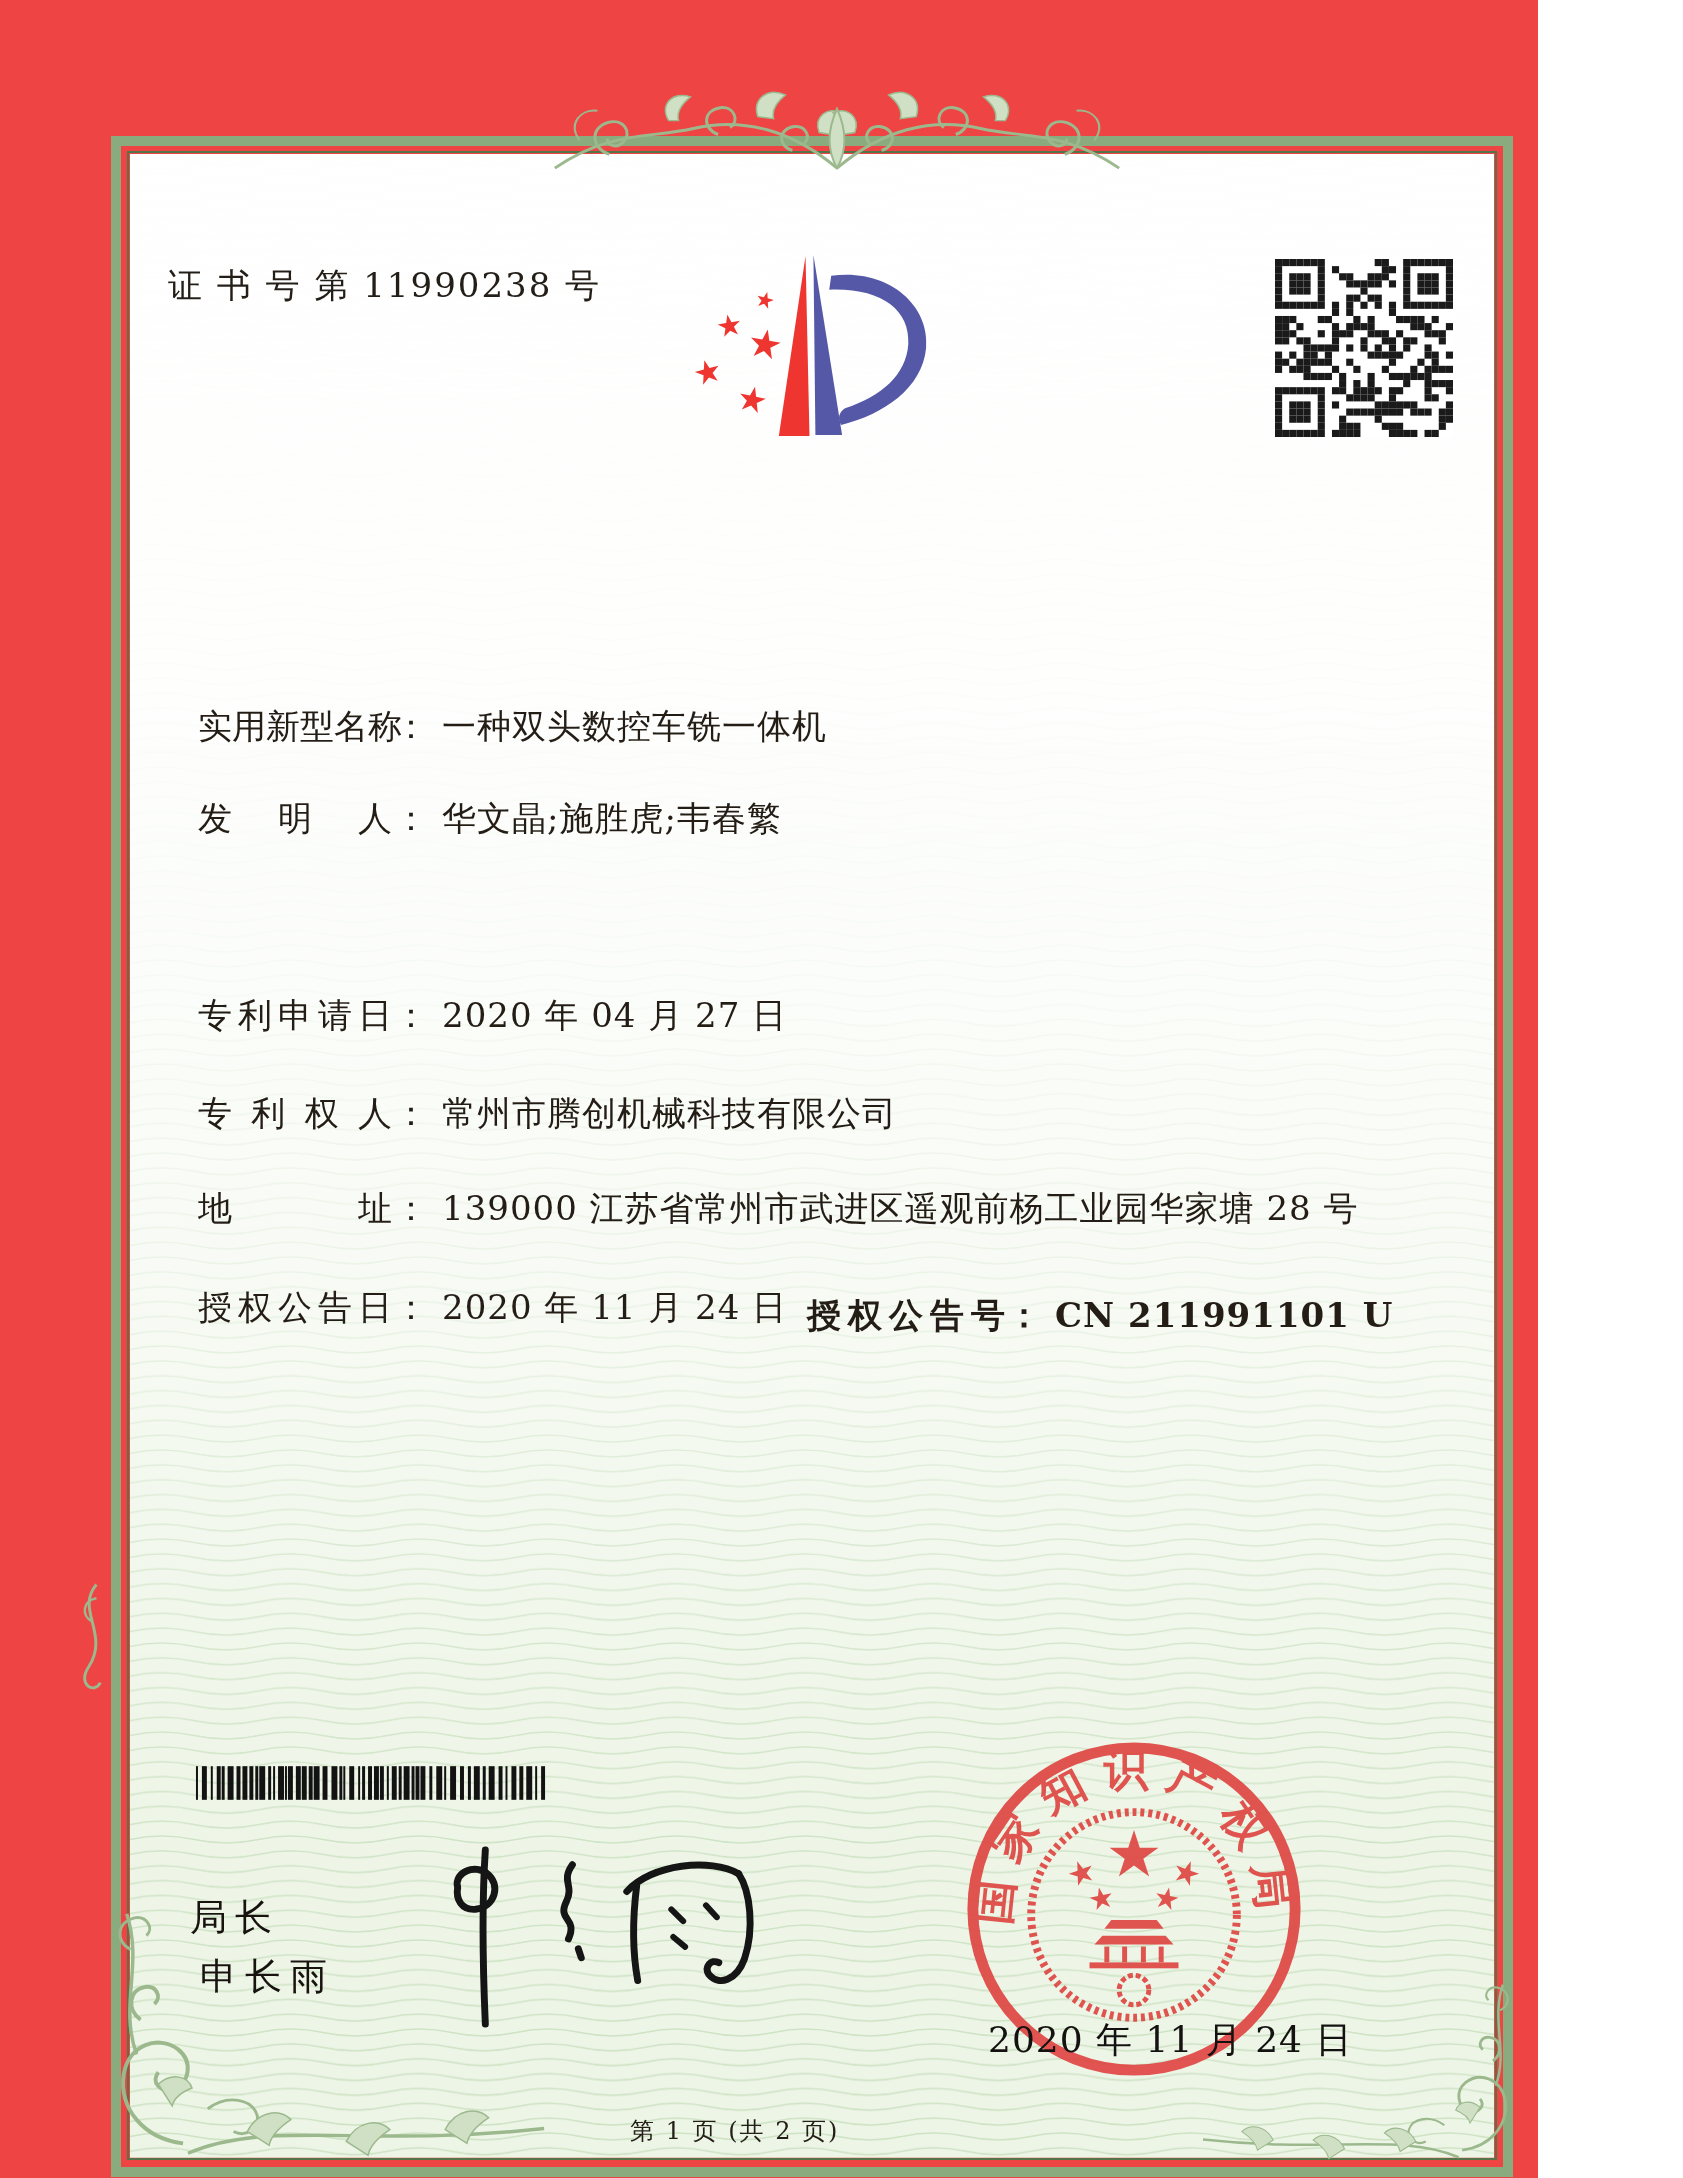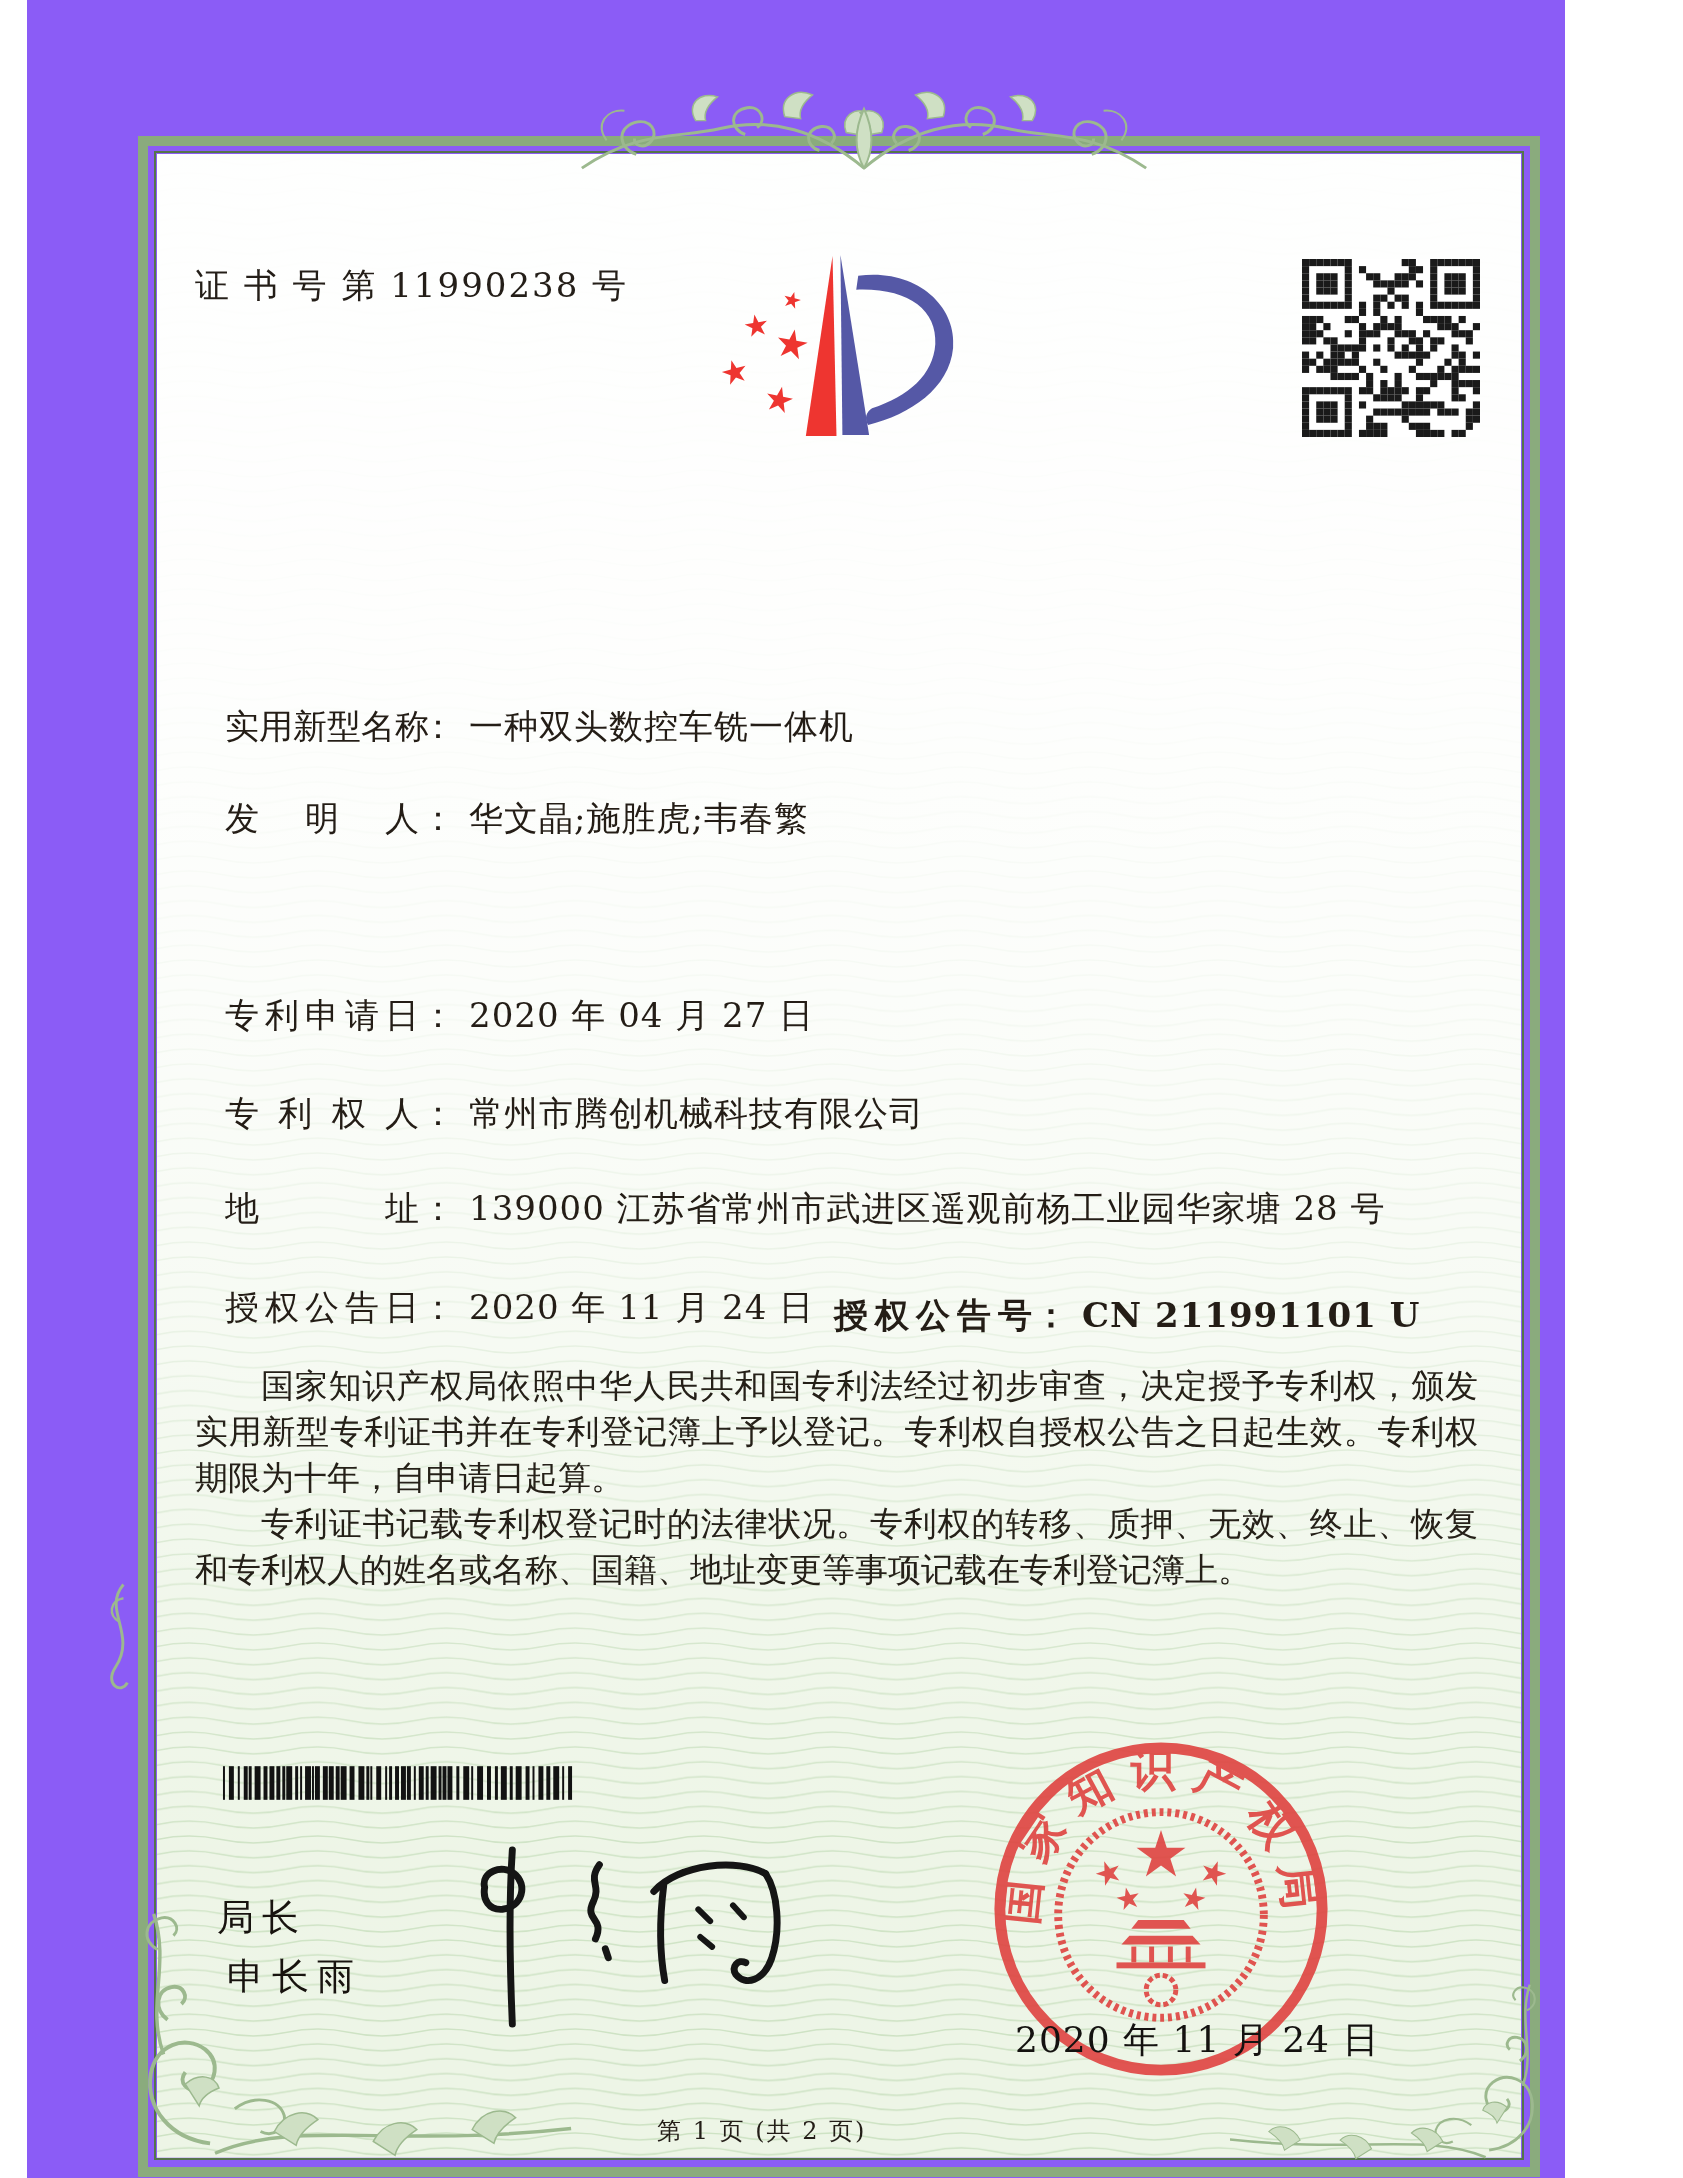--- a/index.html
+++ b/index.html
@@ -1,17 +1,17 @@
 <!DOCTYPE html>
 <html><head>
 <meta charset="utf-8">
 <style>
   html,body{margin:0;padding:0;background:#ffffff;}
-  .page{position:relative;width:1538px;height:2178px;background:#8b5cf6;overflow:hidden;
-        font-family:"DejaVu Serif","Liberation Serif",serif;color:#221c16;margin-left:27px;}
+  .page{position:relative;width:1538px;height:2178px;background:#ef4444;overflow:hidden;
+        font-family:"DejaVu Serif","Liberation Serif",serif;color:#221c16;}
   
   .wave-bg{position:absolute;left:130px;top:154px;width:1364px;height:2004px;z-index:0;}
   .wave-fade{position:absolute;left:130px;top:154px;width:1364px;height:2004px;z-index:1;
     background:linear-gradient(180deg,
       rgba(255,255,255,0.97) 0%,
       rgba(255,255,255,0.93) 26%,
       rgba(255,255,255,0.80) 42%,
       rgba(255,255,255,0.55) 58%,
       rgba(255,255,255,0.22) 72%,
       rgba(255,255,255,0.05) 84%,
@@ -447,24 +447,20 @@
   <div class="frow" style="top:1186px">
     <span class="flabel">地址</span><span class="fcolon">：</span><span class="fval">139000 江苏省常州市武进区遥观前杨工业园华家塘 28 号</span>
   </div>
   <div class="frow" style="top:1285px">
     <span class="flabel">授权公告日</span><span class="fcolon">：</span><span class="fval">2020 年 11 月 24 日</span>
     <span class="g2">
       <span class="flabel">授权公告号</span><span class="fcolon">：</span><span class="fval">CN 211991101 U</span>
     </span>
   </div>
 
-  <div class="paras">
-    <div>国家知识产权局依照中华人民共和国专利法经过初步审查，决定授予专利权，颁发实用新型专利证书并在专利登记簿上予以登记。专利权自授权公告之日起生效。专利权期限为十年，自申请日起算。</div>
-    <div>专利证书记载专利权登记时的法律状况。专利权的转移、质押、无效、终止、恢复和专利权人的姓名或名称、国籍、地址变更等事项记载在专利登记簿上。</div>
-  </div>
 
   <svg id="bc-svg" class="gfx" style="left:194px;top:1766px;" width="356" height="34" viewBox="0 0 360 34">
     <rect width="360" height="34" fill="none"></rect>
   <rect x="2" y="0" width="2" height="34" fill="#121212"></rect>
       <rect x="8" y="0" width="5" height="34" fill="#121212"></rect>
       <rect x="17" y="0" width="2" height="34" fill="#121212"></rect>
       <rect x="23" y="0" width="4" height="34" fill="#121212"></rect>
       <rect x="28" y="0" width="3" height="34" fill="#121212"></rect>
       <rect x="34" y="0" width="6" height="34" fill="#121212"></rect>
       <rect x="43" y="0" width="4" height="34" fill="#121212"></rect>

